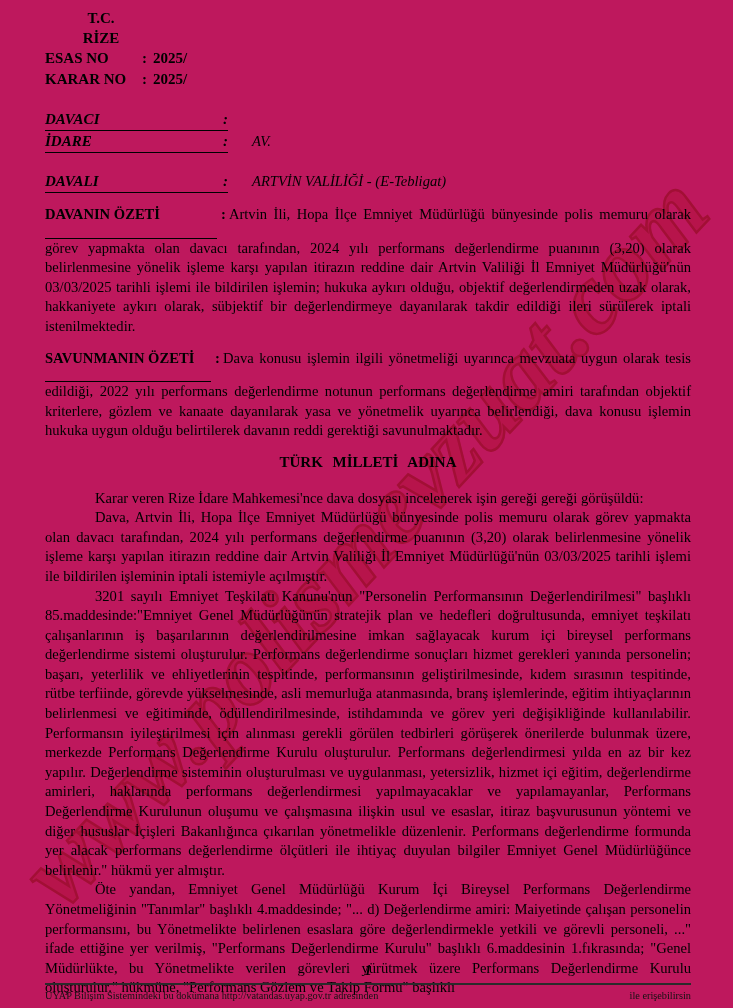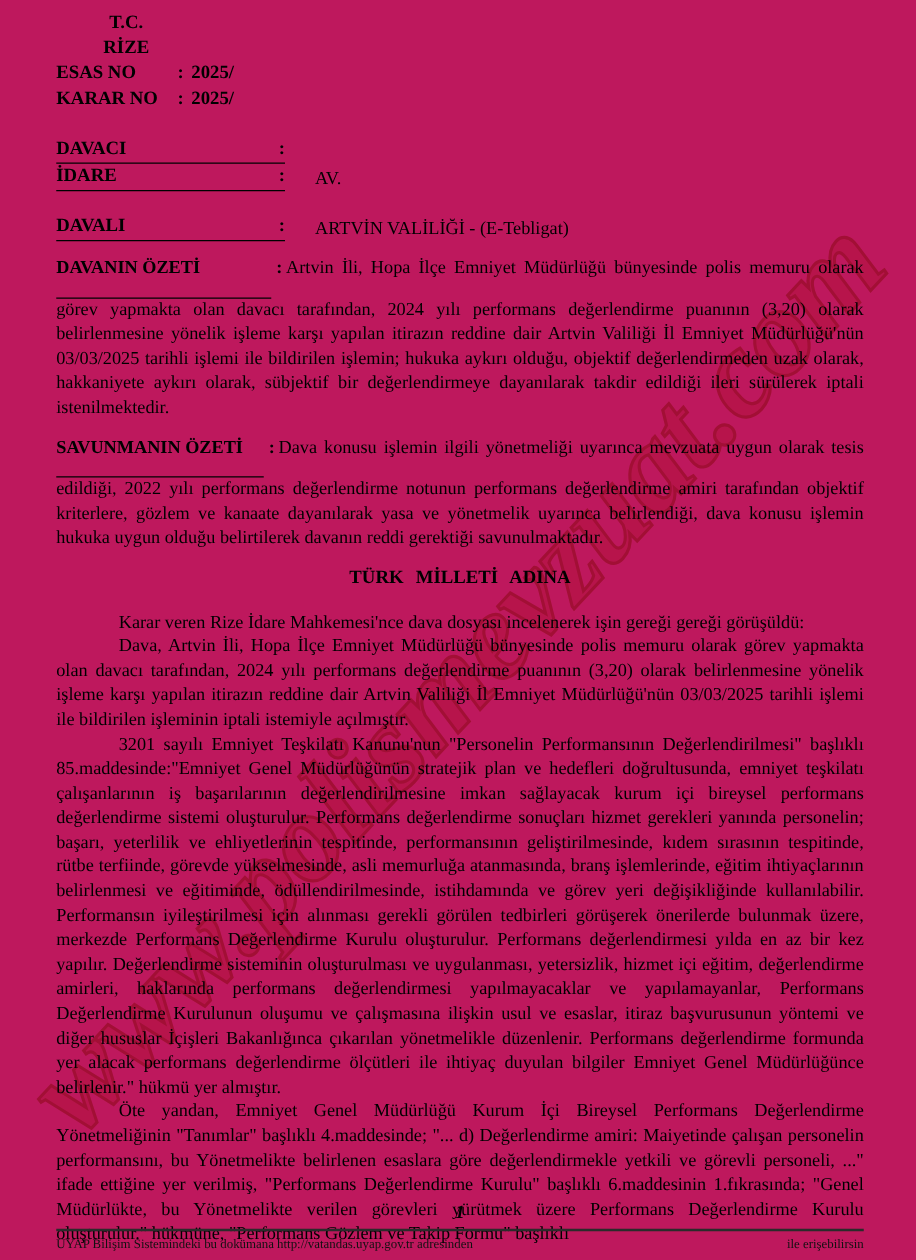--- a/index.html
+++ b/index.html
@@ -23,21 +23,21 @@
   .court-header {
     width: 112px;
     text-align: center;
     font-weight: bold;
     font-size: 15px;
     line-height: 20px;
   }
   .case-row { display: flex; font-weight: bold; font-size: 15px; line-height: 20.5px; }
   .case-label { width: 97px; }
   .case-colon { width: 11px; }
-  .party-row { display: flex; align-items: flex-end; line-height: 20px; height: 22px; }
+  .party-row { display: flex; align-items: flex-start; line-height: 20px; height: 22px; font-style: italic; }
   .party-label {
     display: inline-flex;
     justify-content: space-between;
     width: 183px;
     font-weight: bold;
     font-size: 15px;
     border-bottom: 1.5px solid #000;
     padding-bottom: 1px;
   }
   .party-value { margin-left: 24px; }

